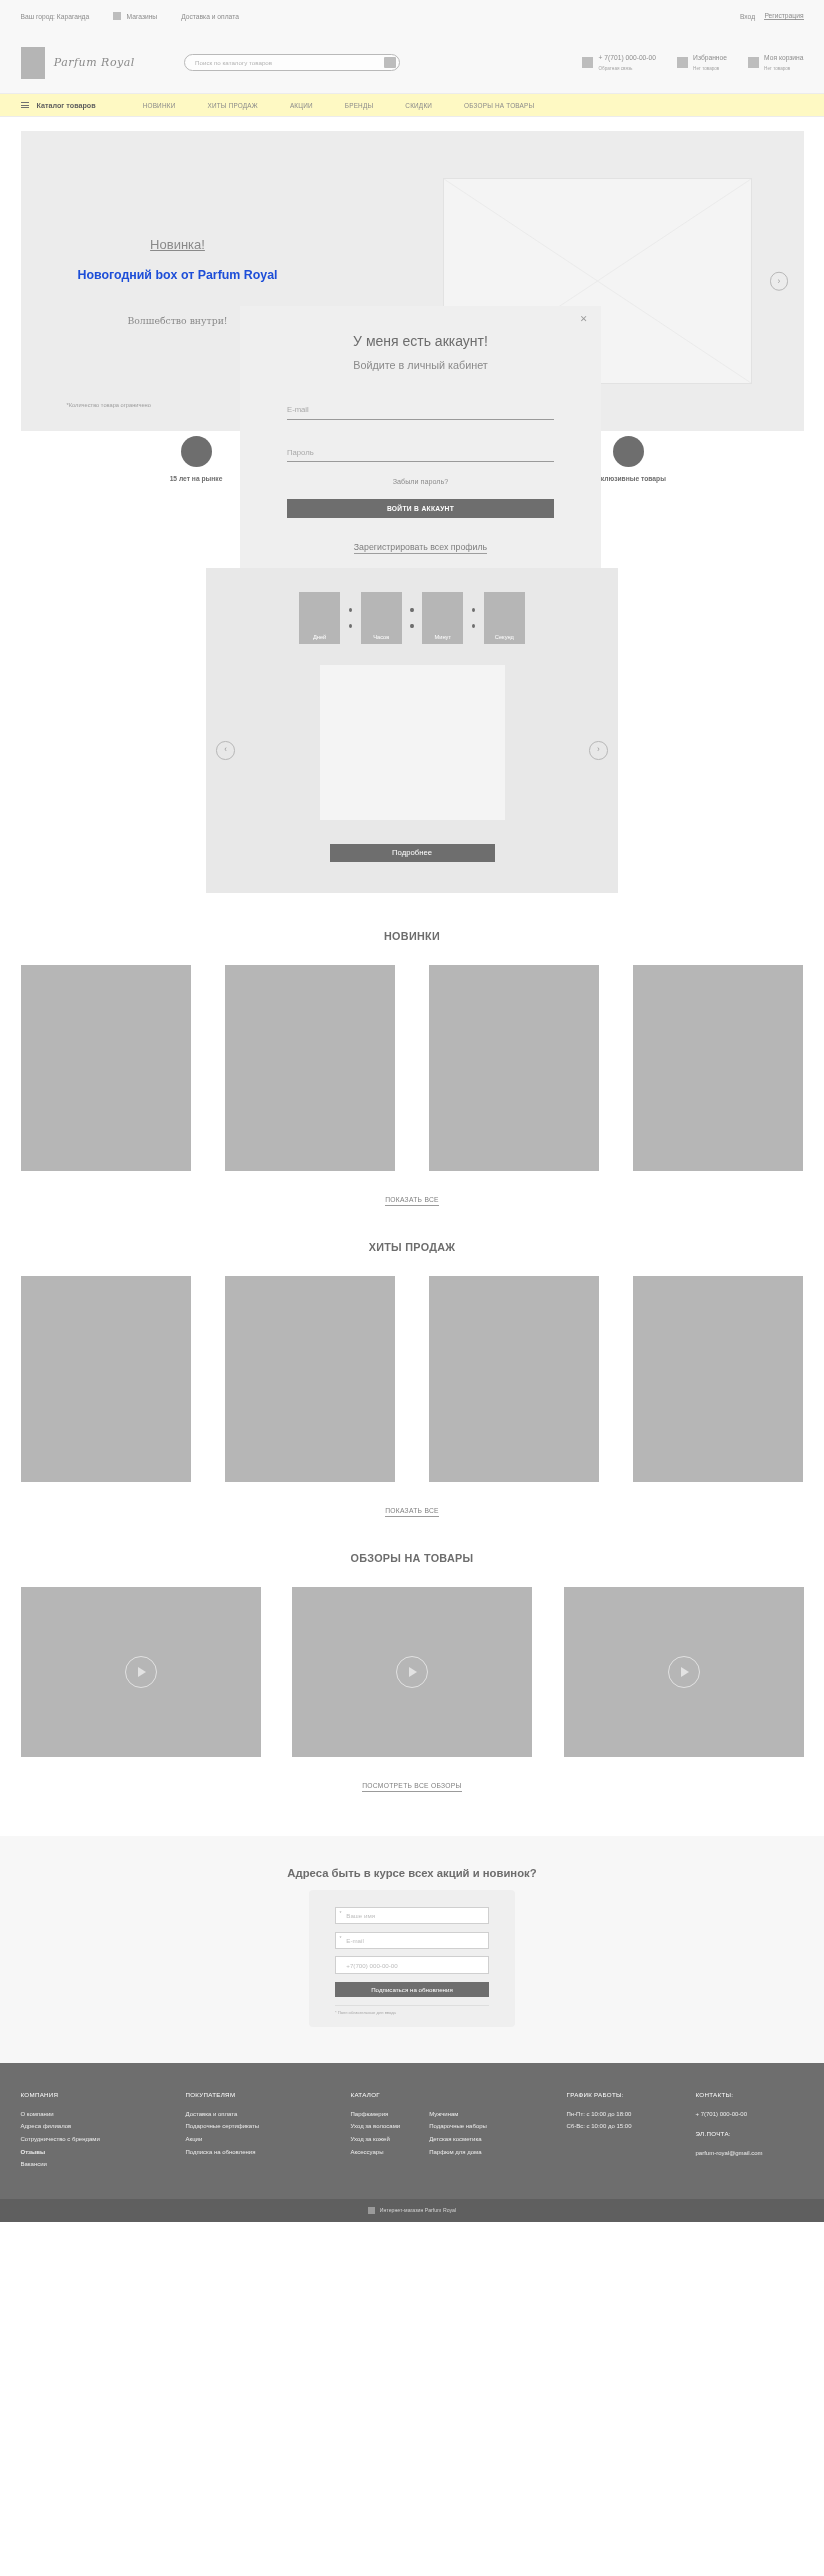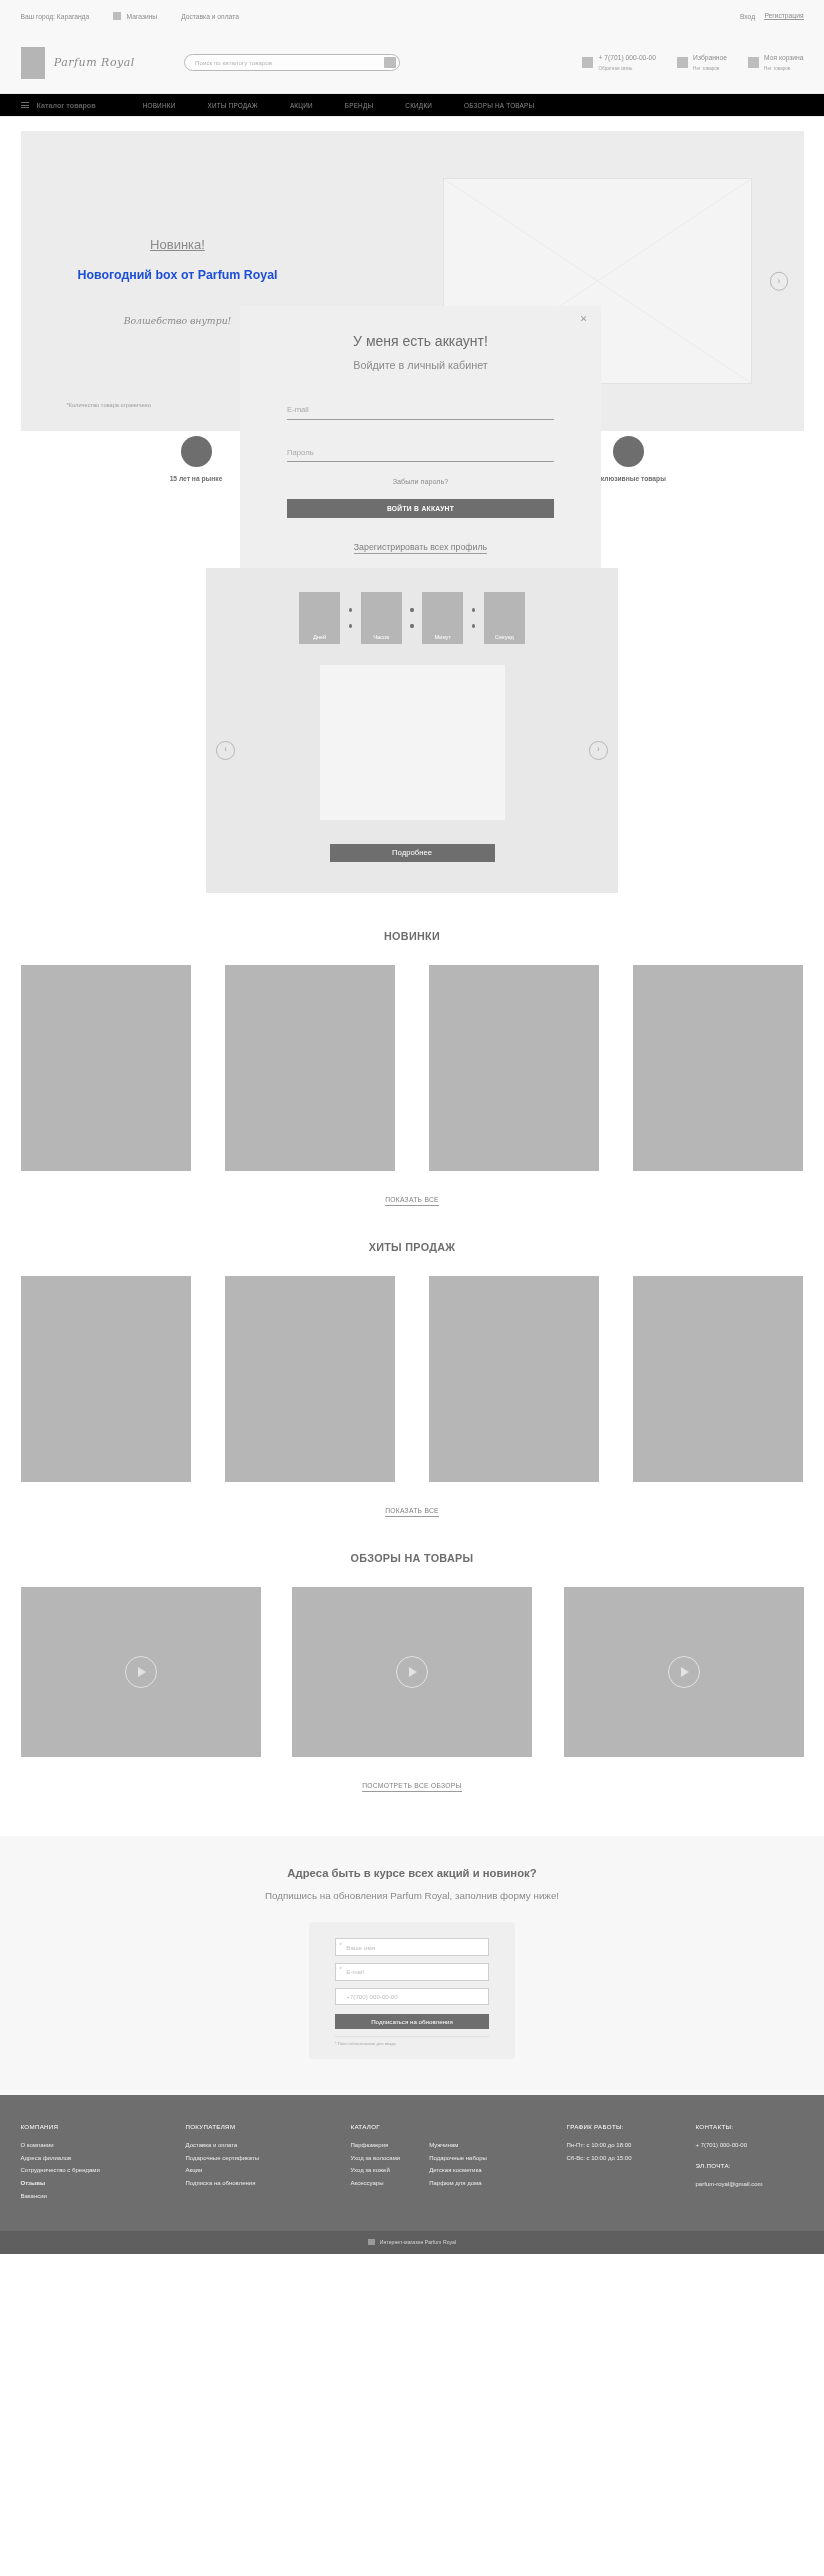--- a/index.html
+++ b/index.html
@@ -53,39 +53,39 @@
   }
   .searchbox .ph { font-size: 6.2px; color: #b3b3b3; flex: 1; }
   .search-btn { width: 11.3px; height: 11.3px; background: #bdbdbd; border-radius: 1px; }
   .header-right { margin-left: auto; display: flex; align-items: center; gap: 20.6px; }
   .hr-item { display: flex; align-items: center; gap: 5.2px; }
   .hr-sq { width: 11.3px; height: 11.3px; background: #bdbdbd; }
   .hr-t1 { font-size: 6.7px; color: #8d8d8d; line-height: 1.25; }
   .hr-t2 { font-size: 4.6px; color: #a5a5a5; line-height: 1.3; }
 
   
-  .nav { height: 24px; background: #000000; border-top: 0.5px solid #ececec; border-bottom: 0.5px solid #ececec; display: flex; align-items: center; }
+  .nav { height: 24px; background: #fef9c3; border-top: 0.5px solid #ececec; border-bottom: 0.5px solid #ececec; display: flex; align-items: center; }
   .nav-inner { width: 783px; margin: 0 auto; display: flex; align-items: center; }
   .burger { width: 8.8px; height: 6.2px; display: flex; flex-direction: column; justify-content: space-between; margin-right: 7.2px; }
   .burger i { display: block; height: 1px; background: #707070; }
   .nav-catalog { font-size: 7.2px; font-weight: bold; color: #5f5f5f; white-space: nowrap; }
   .nav-links { display: flex; align-items: center; margin-left: 47px; gap: 32px; }
   .nav-link { font-size: 6.4px; color: #8a8a8a; letter-spacing: 0.2px; white-space: nowrap; }
 
   
   .hero { position: relative; height: 314px; background: #fff; padding-top: 14.4px; }
   .hero-slide {
     width: 783px; height: 300px; margin: 0 auto;
     background: #ececec; position: relative;
     display: flex; align-items: center;
   }
   .hero-copy { width: 268px; padding-left: 46px; text-align: center; }
   .hero-k1 { font-size: 13px; color: #8a8a8a; margin-bottom: 15.5px; text-decoration: underline; }
   .hero-k2 { font-size: 12.4px; font-weight: bold; color: #1d4ed8; line-height: 1.28; margin-bottom: 31px; }
-  .hero-k3 { font-family: "DejaVu Serif", serif; font-style: italic; font-size: 9.3px; color: #8a8a8a; }
+  .hero-k3 { font-family: "DejaVu Serif", serif; font-size: 9.3px; color: #8a8a8a; }
   .hero-note { position: absolute; left: 46px; bottom: 23px; font-size: 5.7px; color: #9d9d9d; }
   .hero-img {
     position: absolute; right: 52px; top: 50%; transform: translateY(-50%);
     width: 309px; height: 206px; background: #f4f4f4; border: 0.5px solid #e2e2e2;
   }
   .hero-img svg { width: 100%; height: 100%; display: block; }
   .arrow-circ {
     width: 18.5px; height: 18.5px; border-radius: 50%;
     border: 0.5px solid #b7b7b7; background: transparent;
     display: flex; align-items: center; justify-content: center;
@@ -449,21 +449,20 @@
           </span>
       </div>
     </div>
     <div class="show-all">
       <span>ПОСМОТРЕТЬ ВСЕ ОБЗОРЫ</span>
     </div>
   </div>
 
   <div class="subscribe">
     <div class="sub-h1">Адреса быть в курсе всех акций и новинок?</div>
-    <div class="sub-h2">Подпишись на обновления Parfum Royal, заполнив форму ниже!</div>
 
     <div class="sub-card">
       <div class="sub-field">
         <span class="ast">*</span>
         <span class="ph">Ваше имя</span>
       </div>
       <div class="sub-field">
         <span class="ast">*</span>
         <span class="ph">E-mail</span>
       </div>

